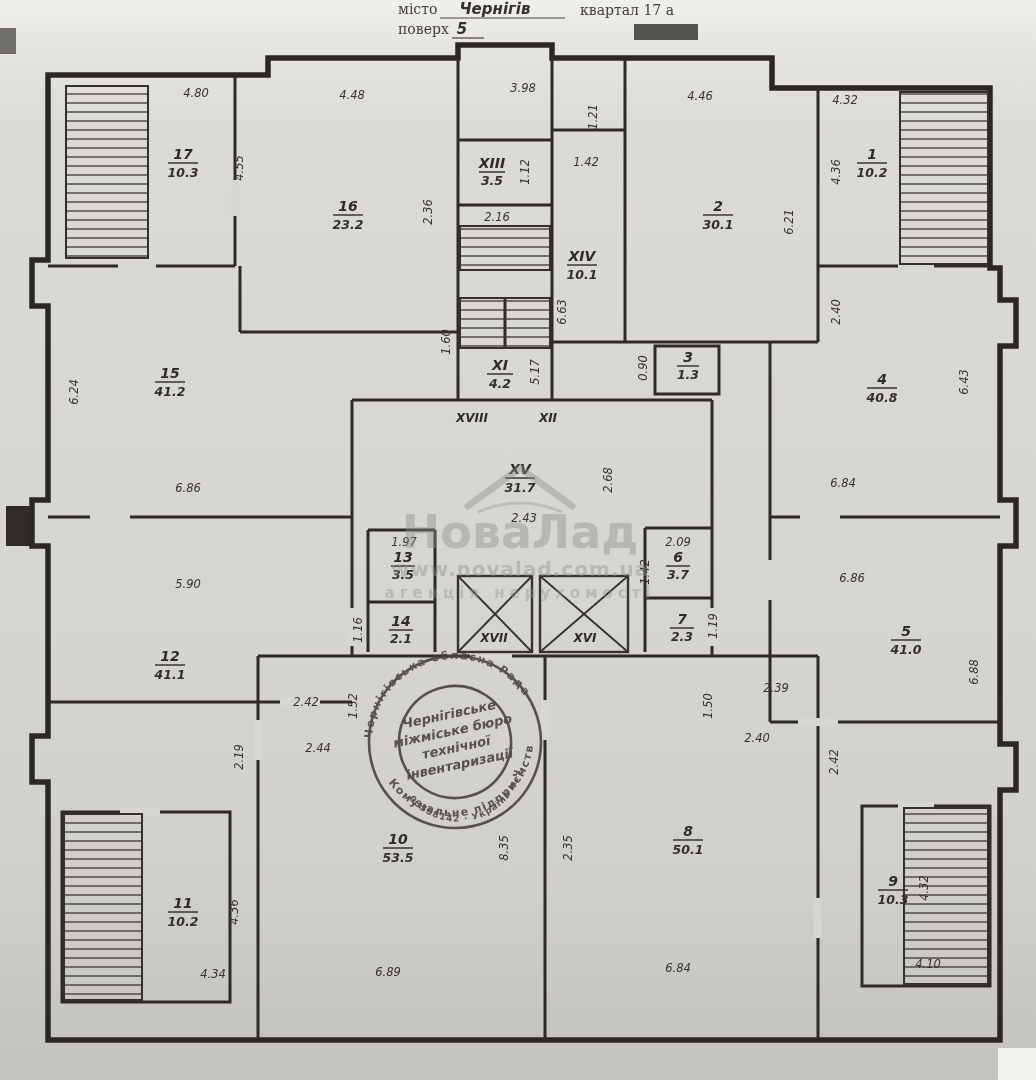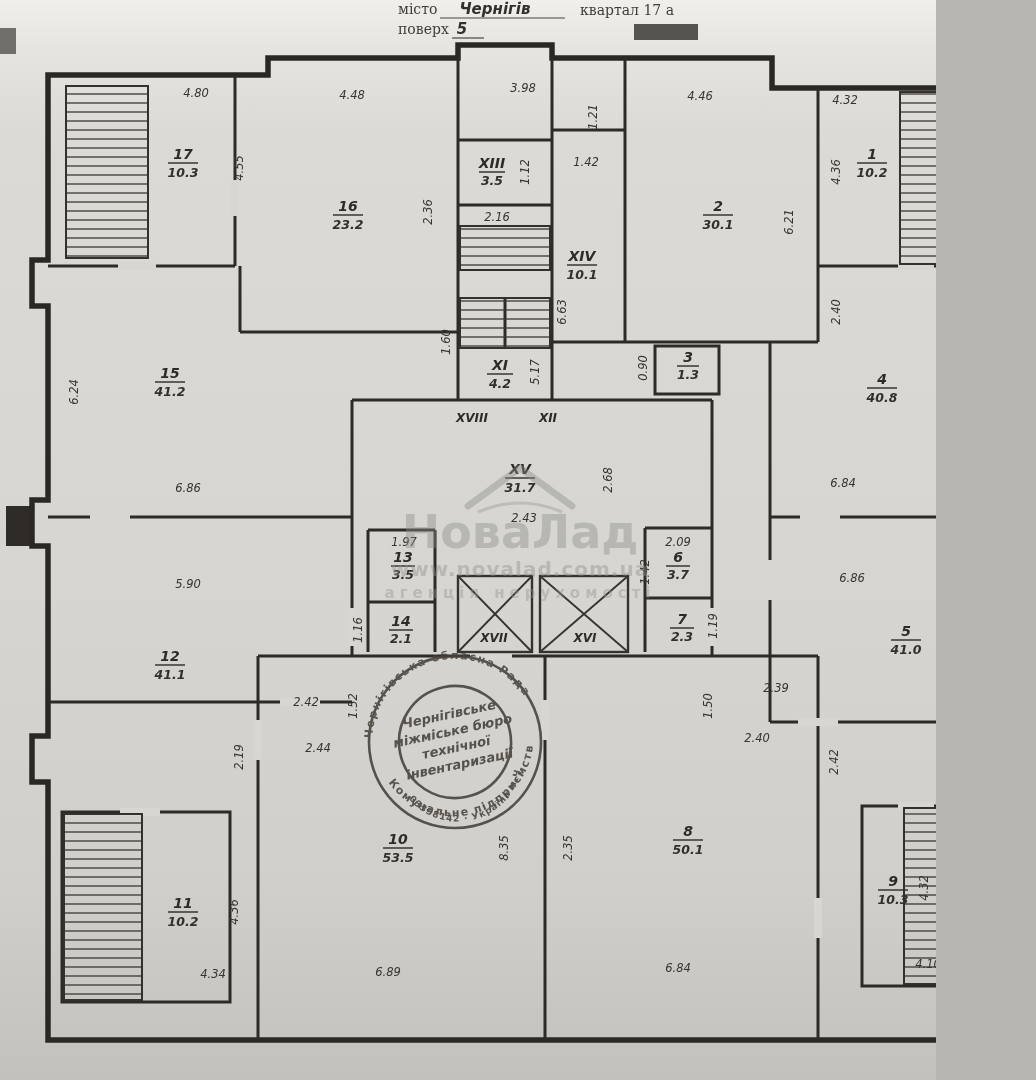--- a/index.html
+++ b/index.html
@@ -1,17 +1,17 @@
 <!DOCTYPE html>
 <html><head>
 <meta charset="utf-8">
 <style>
   html,body{margin:0;padding:0;background:#b7b6b2;}
   .page{
-    position:relative;width:936px;height:1080px;overflow:hidden;
+    position:relative;width:1036px;height:1080px;overflow:hidden;
     background:linear-gradient(180deg,#f0efeb 0px,#e6e5e1 45px,#dbdad6 130px,#d6d5d1 55%,#d0cfcb 82%,#c2c1bd 100%);
     font-family:"DejaVu Sans",sans-serif;
   }
   svg{position:absolute;inset:0;}
   .outerwall{fill:none;stroke:#2b2824;stroke-width:5.5;stroke-linejoin:miter;}
   .iwall{stroke:#2e2a26;stroke-width:3;fill:none;}
   .iwall-thin{stroke:#36322d;stroke-width:1.8;fill:none;}
   .hatchbox{fill:url(#treads);stroke:#34302b;stroke-width:2;}
   .gap{fill:#d7d6d2;stroke:none;}
   .rnum{font:italic 700 14px "DejaVu Sans",sans-serif;fill:#2e2a26;text-anchor:middle;}

